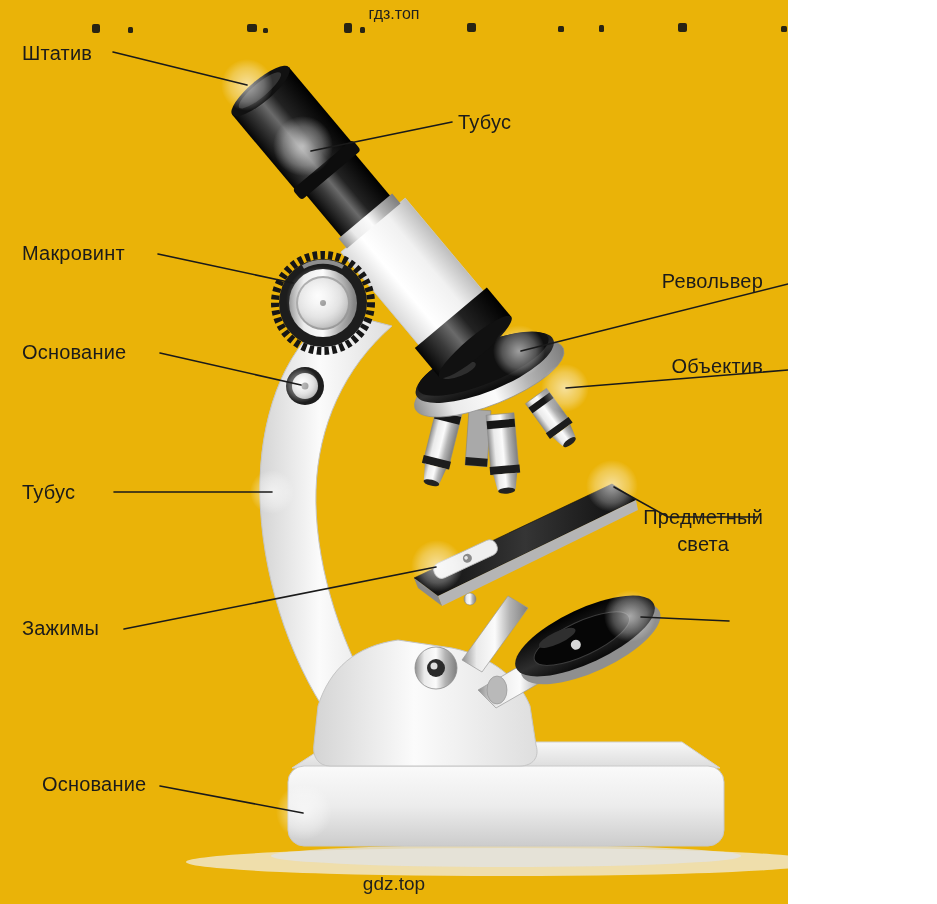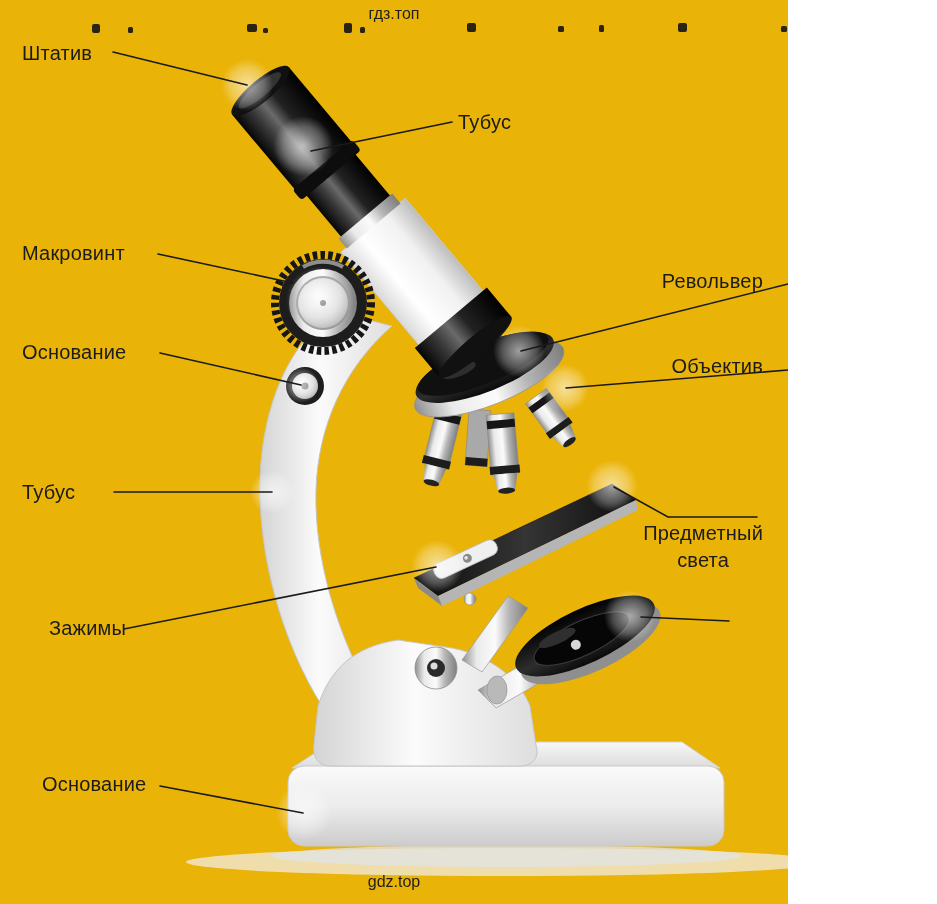--- a/index.html
+++ b/index.html
@@ -4,21 +4,21 @@
 <style>
   * { margin:0; padding:0; box-sizing:border-box; }
   html,body { background:#ffffff; font-family:"Liberation Sans", sans-serif; }
   .canvas { position:relative; width:788px; height:904px; background:#eab308; overflow:hidden; }
   .canvas > svg { position:absolute; left:0; top:0; }
   .lbl { position:absolute; font-size:20px; font-weight:500; color:#1b1b1b; letter-spacing:0.2px; white-space:nowrap; line-height:24px; }
   .right-al { text-align:left; }
   .stage-lbl { text-align:center; line-height:27px; width:auto; }
   .wm { position:absolute; left:0; right:0; text-align:center; color:#1f1f1f; }
   .wm-top { top:5px; font-size:16px; }
-  .wm-bottom { top:873px; font-size:16px; }
+  .wm-bottom { top:873px; font-size:19px; }
 </style>
 </head>
 <body>
 
 <div class="canvas">
 
   <div class="wm wm-top">гдз.топ</div>
 
   <svg width="937" height="904" viewBox="0 0 937 904">
     <defs>
@@ -233,24 +233,24 @@
       <polyline points="757,517 668,517 614,487"></polyline>
       <line x1="729" y1="621" x2="641" y2="617"></line>
     </g>
   </svg>
 
   <div class="lbl" style="left:22px; top:41px;">Штатив</div>
   <div class="lbl" style="left:458px; top:110px;">Тубус</div>
   <div class="lbl" style="left:22px; top:241px;">Макровинт</div>
   <div class="lbl" style="left:22px; top:340px;">Основание</div>
   <div class="lbl" style="left:22px; top:480px;">Тубус</div>
-  <div class="lbl" style="left:22px; top:616px;margin-left:27px;">Зажимы</div>
+  <div class="lbl" style="left:22px; top:616px;">Зажимы</div>
   <div class="lbl" style="left:22px; top:772px;margin-left:20px;">Основание</div>
   <div class="lbl right-al" style="right:25px; top:269px;">Револьвер</div>
   <div class="lbl right-al" style="right:25px; top:354px;">Объектив</div>
-  <div class="lbl stage-lbl" style="right:25px; top:504px;margin-top:16px;">
+  <div class="lbl stage-lbl" style="right:25px; top:504px;">
     <div>Предметный</div>
     <div>света</div>
   </div>
 
   <div class="wm wm-bottom">gdz.top</div>
 
 </div>
 
 </body></html>

